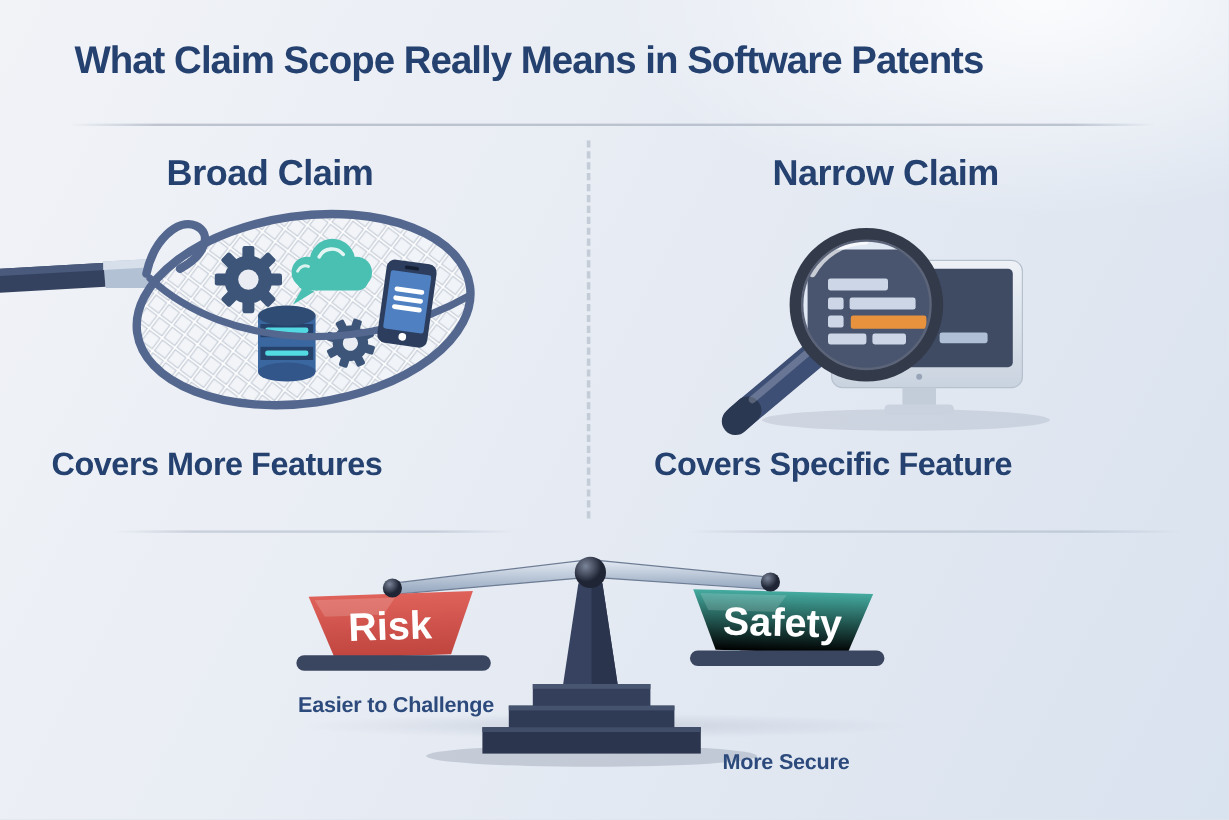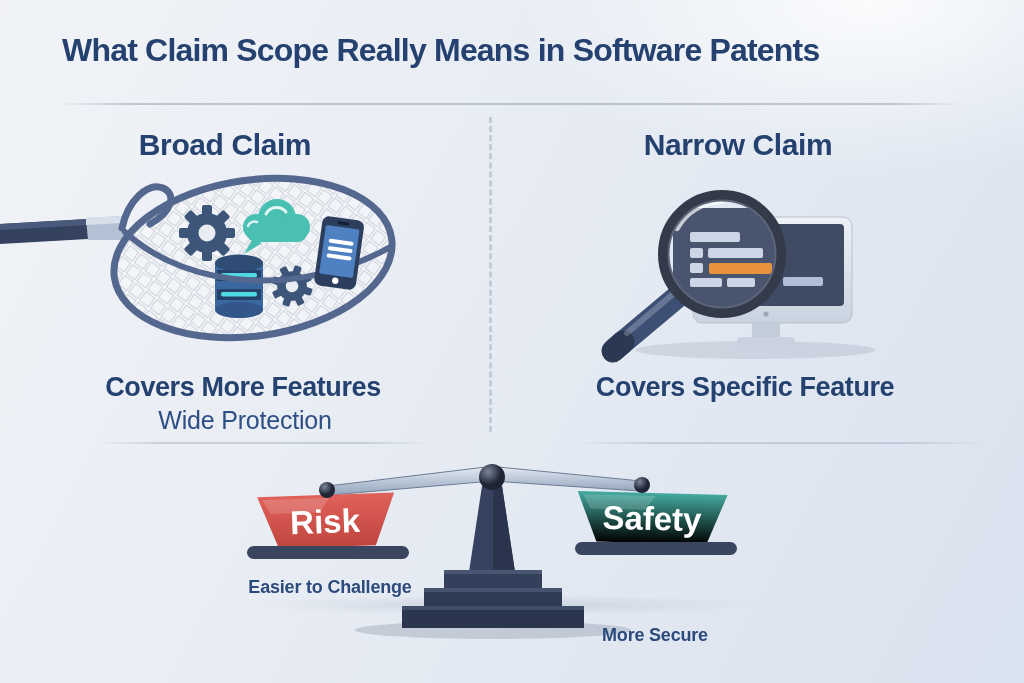--- a/index.html
+++ b/index.html
@@ -18,21 +18,21 @@
     position:absolute;left:58px;top:103px;width:905px;height:2px;
     background:linear-gradient(90deg,rgba(150,160,178,0),rgba(150,160,178,.55) 8%,rgba(150,160,178,.55) 92%,rgba(150,160,178,0));
   }
   .col-divider{
     position:absolute;left:489px;top:117px;height:315px;width:0;
     border-left:3px dashed #c4ccd8;
   }
   .col-header{position:absolute;width:400px;text-align:center;font-size:30px;font-weight:bold;color:#24416f;letter-spacing:-.4px;}
   .col-header.left{left:25px;top:128px;}
   .col-header.right{left:538px;top:128px;}
-  .caption{position:absolute;width:400px;text-align:center;font-size:27px;font-weight:bold;color:#24416f;letter-spacing:-.4px;}
+  .caption{position:absolute;width:400px;font-size:27px;font-weight:bold;color:#24416f;letter-spacing:-.4px;}
   .caption.left{left:43px;top:372px;}
   .caption.right{left:545px;top:372px;}
   .subcaption{position:absolute;width:400px;text-align:center;font-size:25px;font-weight:500;color:#2e4f85;letter-spacing:-.2px;}
   .subcaption.left{left:45px;top:406px;}
   .subcaption.right{left:545px;top:406px;}
   .col-rule{position:absolute;top:442px;height:2px;}
   .col-rule.left{left:95px;width:335px;
     background:linear-gradient(90deg,rgba(150,162,180,0),rgba(150,162,180,.4) 20%,rgba(150,162,180,.4) 80%,rgba(150,162,180,0));}
   .col-rule.right{left:573px;width:412px;
     background:linear-gradient(90deg,rgba(150,162,180,0),rgba(150,162,180,.4) 20%,rgba(150,162,180,.4) 80%,rgba(150,162,180,0));}
@@ -171,21 +171,20 @@
         <rect x="115" y="108" width="32" height="9" rx="2" fill="#ccd6e6"></rect>
         <rect x="152" y="108" width="28" height="9" rx="2" fill="#ccd6e6"></rect>
       </g>
       <path d="M 102 58 A 52 52 0 0 1 146 31" fill="none" stroke="rgba(255,255,255,0.7)" stroke-width="6" stroke-linecap="round"></path>
       <circle cx="147" cy="84" r="59" fill="none" stroke="#333a4a" stroke-width="10"></circle>
       <circle cx="147" cy="84" r="53.5" fill="none" stroke="#5b6478" stroke-width="2"></circle>
     </g>
   </svg>
 
   <div class="caption left">Covers More Features</div>
-  <div class="subcaption left">Wide Protection</div>
   <div class="caption right">Covers Specific Feature</div>
 
   <div class="col-rule left"></div>
   <div class="col-rule right"></div>
 
   <div class="floor-shadow"></div>
 
   <svg style="left:225px;top:450px" width="560" height="200" viewBox="0 0 560 200">
     <defs>
       <linearGradient id="beamGrad" x1="0" y1="0" x2="0" y2="1">

